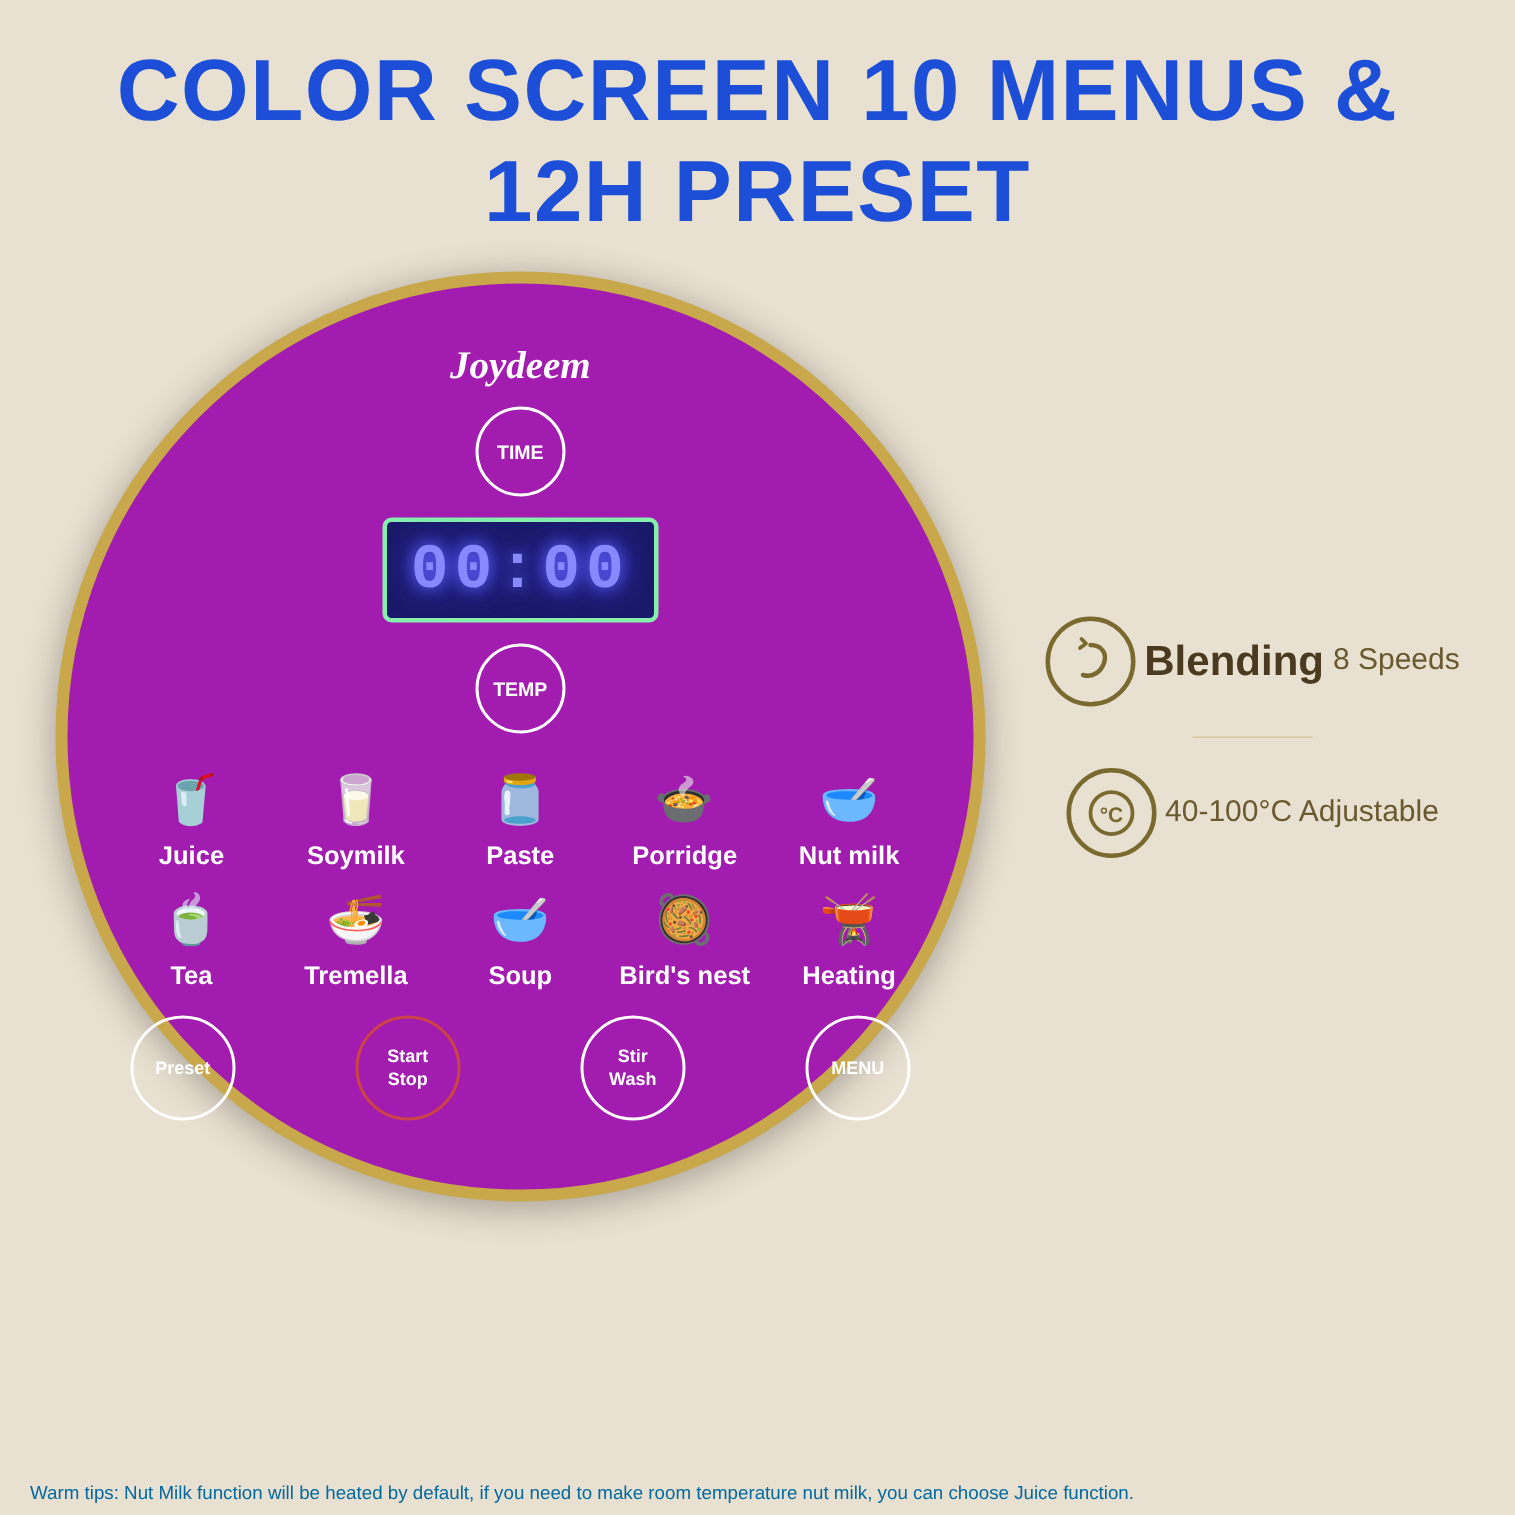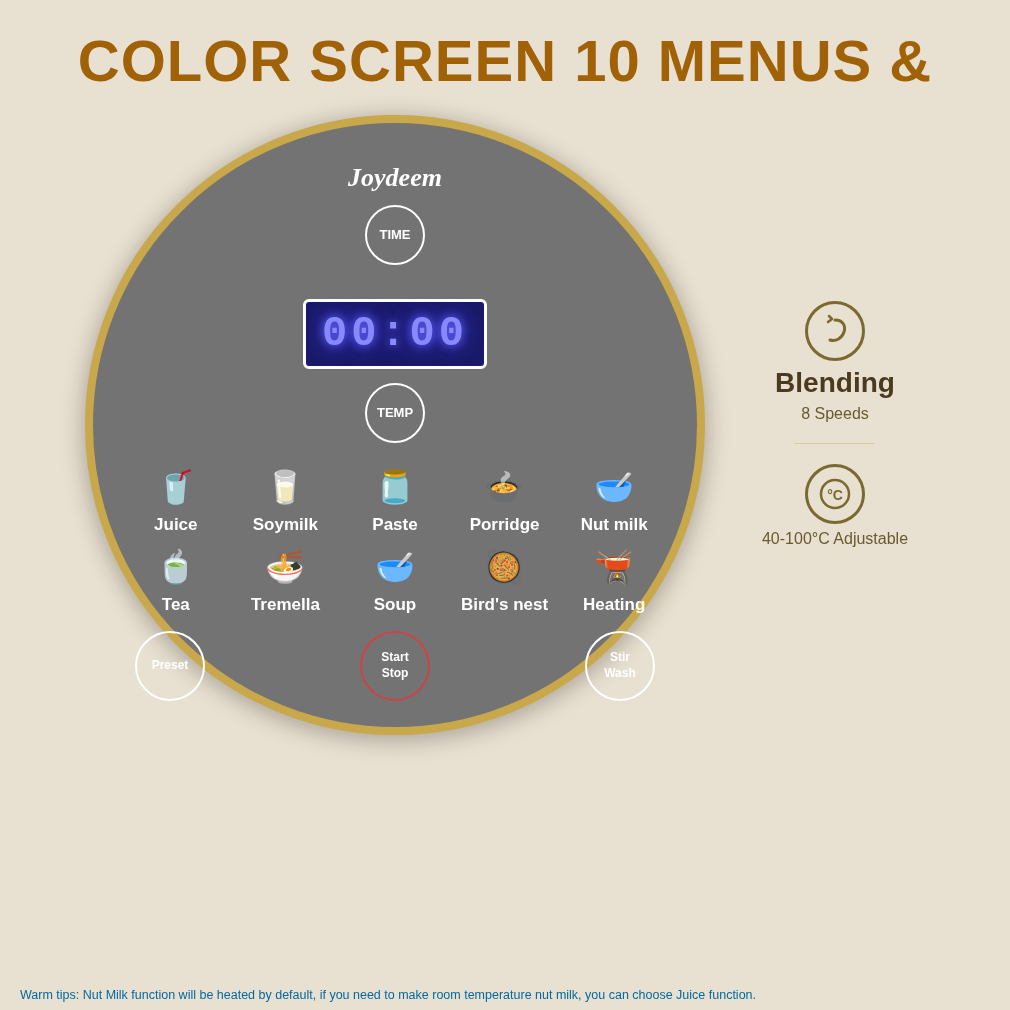--- a/index.html
+++ b/index.html
@@ -14,40 +14,40 @@
 
     
     .header {
       text-align: center;
       padding: 28px 60px 20px;
       background: #e8e0d0;
     }
     .header h1 {
       font-size: 58px;
       font-weight: 900;
-      color: #a16207;
+      color: #1d4ed8;
       line-height: 1.15;
       letter-spacing: 1px;
     }
 
     
     .main-content {
       display: flex;
       align-items: center;
       justify-content: center;
       padding: 0 30px;
       gap: 40px;
     }
 
     
     .circle-panel {
       width: 620px;
       height: 620px;
       border-radius: 50%;
-      background: #737373;
+      background: #a21caf;
       border: 8px solid #c8a84a;
       position: relative;
       flex-shrink: 0;
       display: flex;
       flex-direction: column;
       align-items: center;
       padding: 30px 20px;
       box-shadow: 0 4px 24px rgba(0,0,0,0.3);
     }
 
@@ -80,32 +80,31 @@
       font-size: 13px;
       font-weight: bold;
       display: flex;
       align-items: center;
       justify-content: center;
       cursor: pointer;
     }
 
     .digital-display {
       background: #1a1a6a;
-      border: 3px solid #ffffff;
+      border: 3px solid #86efac;
       border-radius: 6px;
       padding: 8px 16px;
       font-family: 'Courier New', monospace;
       font-size: 42px;
       font-weight: bold;
       color: #8888ff;
       letter-spacing: 4px;
       text-shadow: 0 0 10px #6666ff, 0 0 20px #4444ff;
       min-width: 160px;
       text-align: center;
-      margin-top: 20px;
     }
 
     
     .menu-grid {
       display: grid;
       grid-template-columns: repeat(5, 1fr);
       gap: 6px 8px;
       width: 540px;
       margin-bottom: 16px;
     }
@@ -170,21 +169,21 @@
     .right-panel {
       display: flex;
       flex-direction: column;
       align-items: center;
       gap: 20px;
       min-width: 180px;
     }
 
     .feature-block {
       display: flex;
-      flex-direction: column;
+      flex-direction: row;
       align-items: center;
       gap: 6px;
     }
 
     .feature-icon {
       width: 60px;
       height: 60px;
       border: 3px solid #7a6a30;
       border-radius: 50%;
       display: flex;
@@ -195,21 +194,21 @@
     }
 
     .feature-title {
       font-size: 28px;
       font-weight: bold;
       color: #4a3a20;
       text-align: center;
     }
 
     .feature-subtitle {
-      font-size: 16px;
+      font-size: 20px;
       color: #6a5a30;
       text-align: left;
     }
 
     
     .footer {
       position: absolute;
       bottom: 8px;
       left: 20px;
       right: 20px;
@@ -217,20 +216,21 @@
       color: #0369a1;
     }
 
   </style>
 </head>
 <body>
 
 <div class="header">
   <h1>
     <span>COLOR SCREEN 10 MENUS &amp;</span><br>
+    <span>12H PRESET</span>
   </h1>
 </div>
 
 <div class="main-content">
 
   <div class="circle-panel">
 
     <div class="brand-name">Joydeem</div>
 
     <div class="display-row">
@@ -281,20 +281,21 @@
       <div class="menu-item">
         <div class="menu-icon">🫕</div>
         <span class="menu-label">Heating</span>
       </div>
     </div>
 
     <div class="bottom-controls">
       <button class="ctrl-btn">Preset</button>
       <button class="ctrl-btn start-stop" style="border-color:#cc4444; font-size:12px;">Start<br>Stop</button>
       <button class="ctrl-btn" style="font-size:12px;">Stir<br>Wash</button>
+      <button class="ctrl-btn">MENU</button>
     </div>
 
   </div>
 
   <div class="right-panel">
 
     <div class="feature-block">
       <div class="feature-icon">
         <svg width="34" height="34" viewBox="0 0 34 34" fill="none">
           <path d="M17 6 C25 6 28 12 26 18 C24 24 18 28 12 26" stroke="#7a6a30" stroke-width="3" fill="none" stroke-linecap="round"></path>

